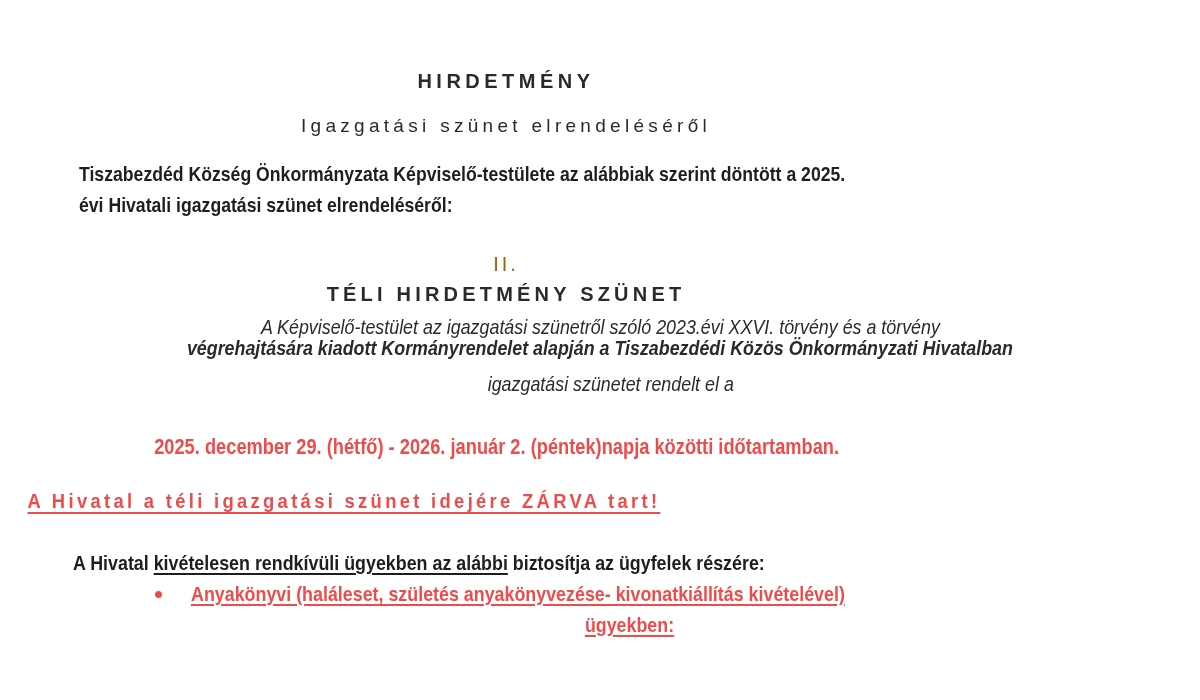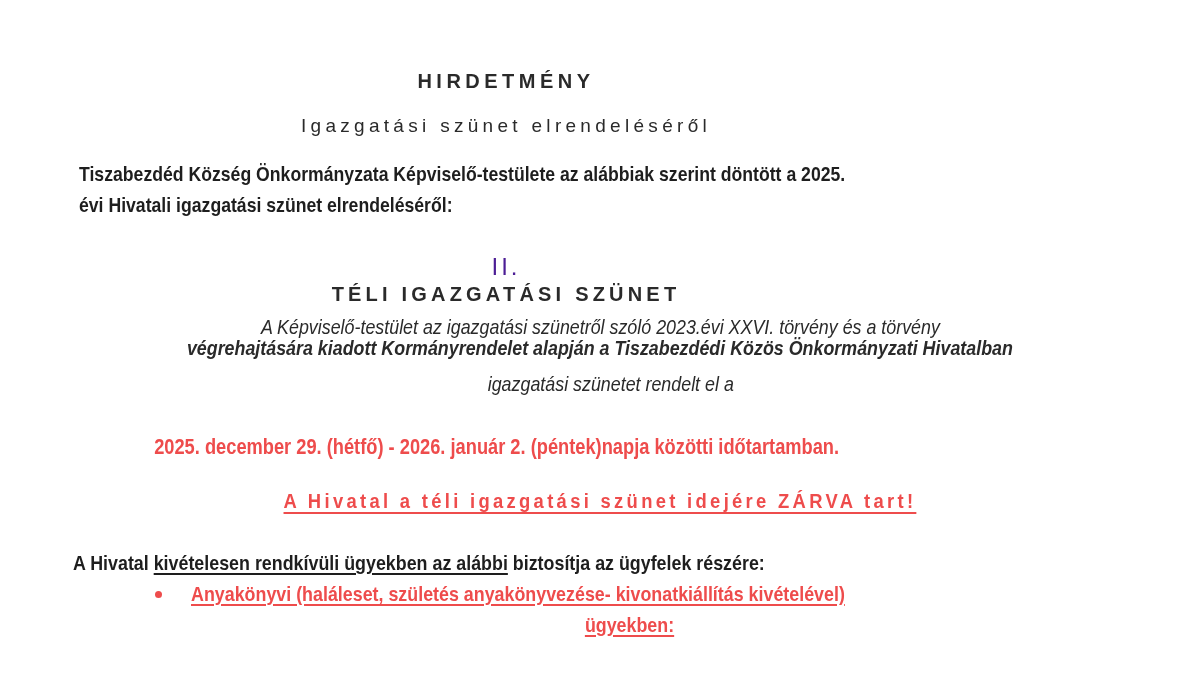--- a/index.html
+++ b/index.html
@@ -45,23 +45,23 @@
       font-weight: bold;
       left: 79px;
       transform: scaleX(0.84);
       color: #1e1e1e;
     }
     .intro1 { top: 162px; }
     .intro2 { top: 193px; }
 
     .sec-num {
       top: 253px;
-      font-size: 24px;
+      font-size: 20px;
       letter-spacing: 3px;
-      color: #4c1d95;
+      color: #a16207;
     }
     .sec-title {
       top: 283px;
       font-size: 20px;
       font-weight: bold;
       letter-spacing: 4.2px;
       color: #2a2a2a;
     }
     .italic {
       font-size: 21px;
@@ -98,21 +98,21 @@
     .date-line span {
       display: inline-block;
       transform: scaleX(0.83);
       transform-origin: center top;
       white-space: nowrap;
     }
     .closed-line {
       position: absolute;
       left: 0;
       width: 1200px;
-      text-align: center;
+      text-align: left;
       top: 490px;
       font-size: 20px;
       font-weight: bold;
     }
     .closed-line span {
       display: inline-block;
       letter-spacing: 3.6px;
       text-decoration: underline;
       text-decoration-thickness: 2px;
       text-underline-offset: 4px;
@@ -184,21 +184,21 @@
 
 <div>
 
   <div class="line center title">HIRDETMÉNY</div>
   <div class="line center subtitle">Igazgatási szünet elrendeléséről</div>
 
   <div class="line intro intro1">Tiszabezdéd Község Önkormányzata Képviselő-testülete az alábbiak szerint döntött a 2025.</div>
   <div class="line intro intro2">évi Hivatali igazgatási szünet elrendeléséről:</div>
 
   <div class="line center sec-num">II.</div>
-  <div class="line center sec-title">TÉLI IGAZGATÁSI SZÜNET</div>
+  <div class="line center sec-title">TÉLI HIRDETMÉNY SZÜNET</div>
 
   <div class="ital-wrap italic it1">
     <span>A Képviselő-testület az igazgatási szünetről szóló 2023.évi XXVI. törvény és a törvény</span>
   </div>
   <div class="ital-wrap italic it2">
     <span>végrehajtására kiadott Kormányrendelet alapján a Tiszabezdédi Közös Önkormányzati Hivatalban</span>
   </div>
   <div class="ital-wrap italic it3">
     <span>igazgatási szünetet rendelt el a</span>
   </div>

